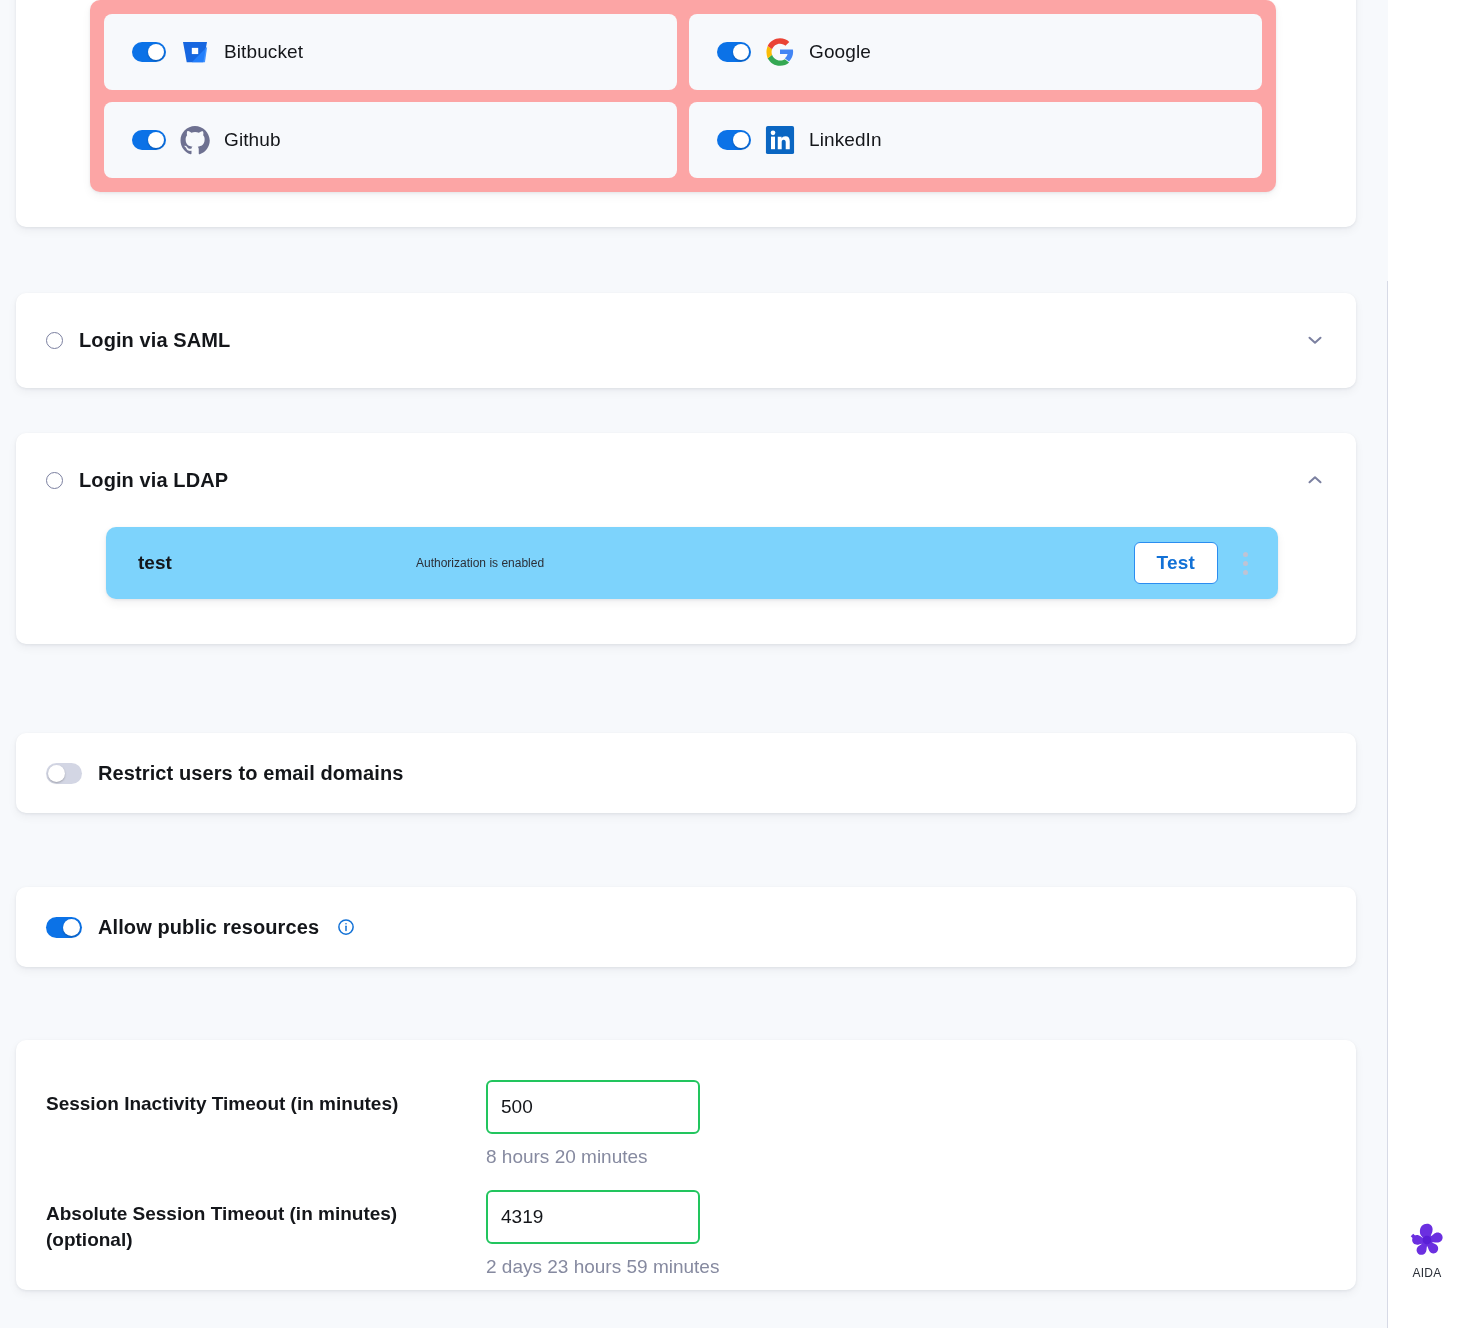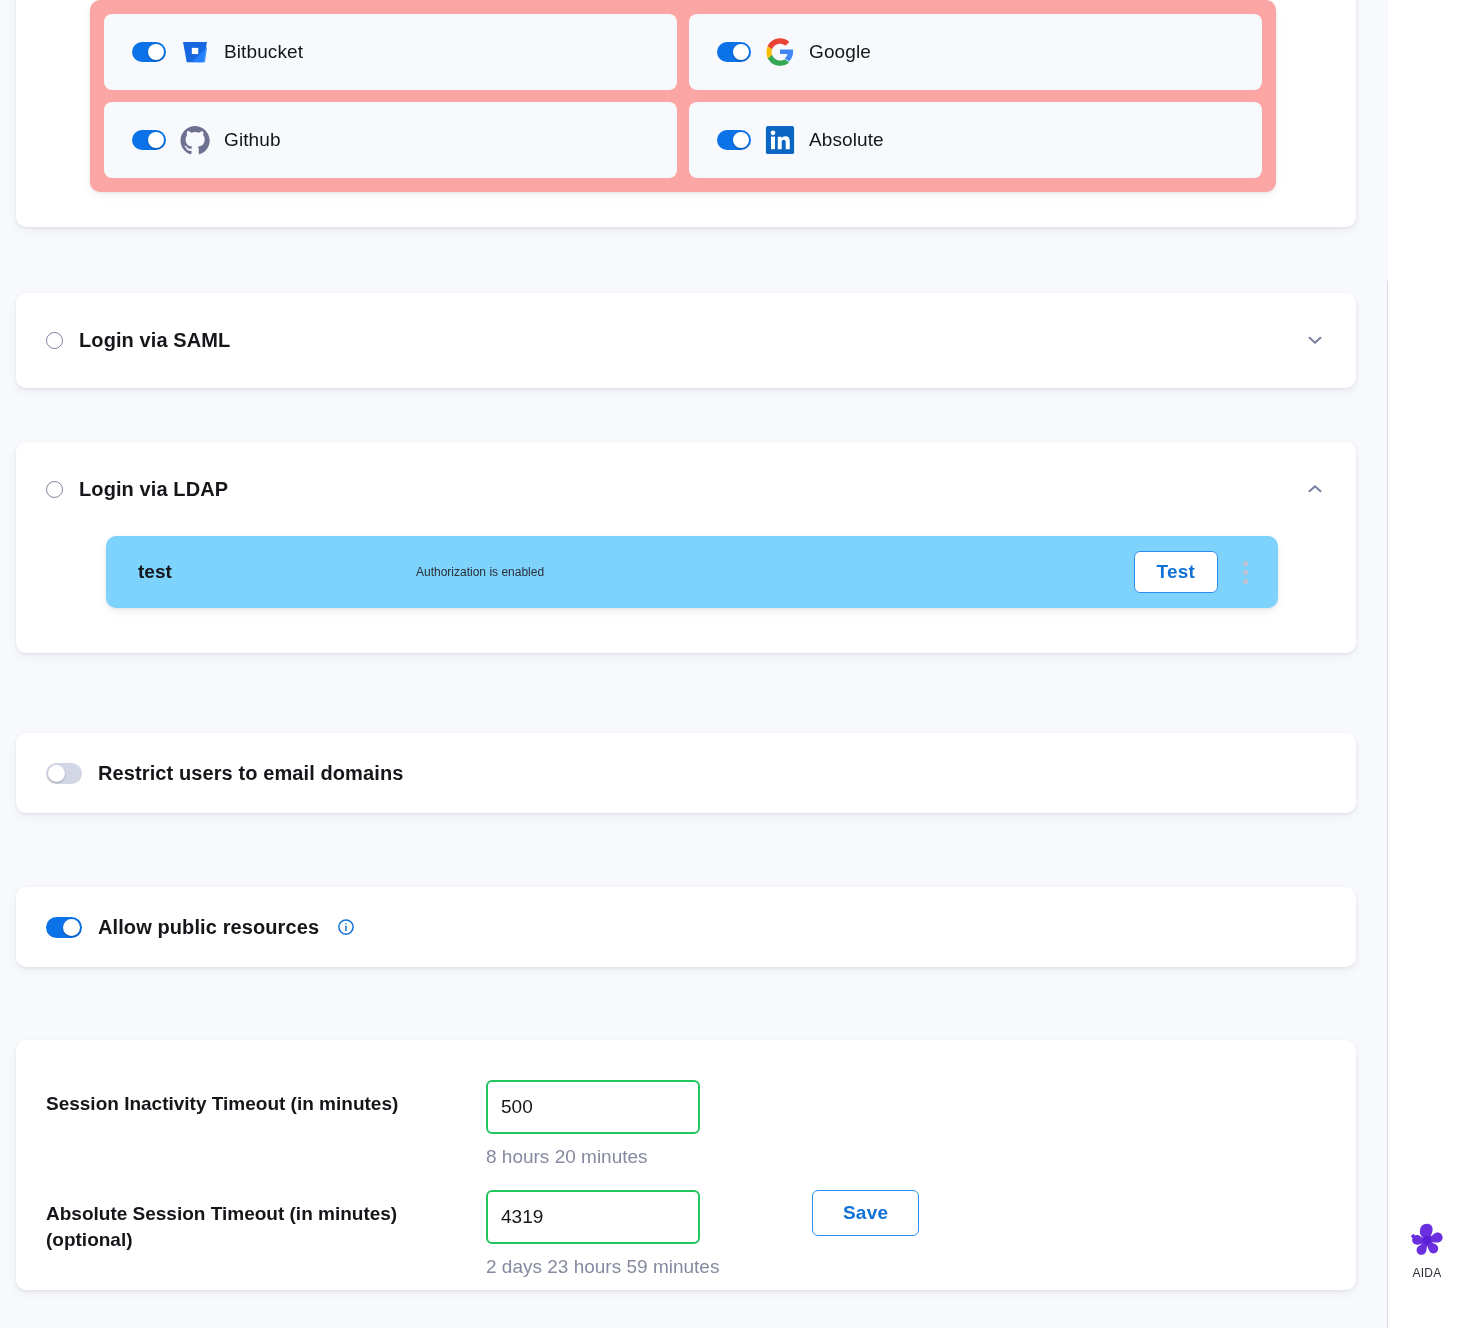--- a/index.html
+++ b/index.html
@@ -311,37 +311,37 @@
         <div class="provider-tile">
           <div class="toggle on">
               <span class="knob"></span>
             </div>
           <svg class="brand" viewBox="0 0 32 32">
             <rect x="1" y="1" width="30" height="30" rx="2" fill="#0a66c2"></rect>
             <rect x="6.4" y="12.4" width="4.3" height="13.4" fill="#ffffff"></rect>
             <circle cx="8.55" cy="8.3" r="2.5" fill="#ffffff"></circle>
             <path fill="#ffffff" d="M13.6 12.4h4.1v1.9c.7-1.2 2.1-2.2 4.1-2.2 3.3 0 4.6 2 4.6 5.5v8.2h-4.3v-7.4c0-1.8-.7-2.8-2.2-2.8-1.6 0-2.1 1.1-2.1 2.8v7.4h-4.2z"></path>
           </svg>
-          <span class="provider-label">Absolute</span>
+          <span class="provider-label">LinkedIn</span>
         </div>
 
       </div>
     </div>
 
     <div class="card sec-card" style="top:293px;height:95px;">
       <div class="sec-head">
         <span class="radio-circle"></span>
         <span class="sec-title">Login via SAML</span>
         <svg class="chev" viewBox="0 0 24 24" fill="none" stroke="currentColor" stroke-width="2.2" stroke-linecap="round" stroke-linejoin="round">
           <polyline points="6 9.5 12 15 18 9.5"></polyline>
         </svg>
       </div>
     </div>
 
-    <div class="card sec-card" style="top:442px;height:211px;">
+    <div class="card sec-card" style="top:433px;height:211px;">
       <div class="sec-head">
         <span class="radio-circle"></span>
         <span class="sec-title">Login via LDAP</span>
         <svg class="chev" viewBox="0 0 24 24" fill="none" stroke="currentColor" stroke-width="2.2" stroke-linecap="round" stroke-linejoin="round">
           <polyline points="6 14.5 12 9 18 14.5"></polyline>
         </svg>
       </div>
       <div class="ldap-body">
         <div class="ldap-row">
           <span class="ldap-name">test</span>
@@ -392,23 +392,20 @@
         <div></div>
 
         <div class="field-label">
           <span>Absolute Session Timeout (in minutes)</span><br>
           <span>(optional)</span>
         </div>
         <div>
           <input class="text-input" type="text" value="4319" style="">
           <div class="helper">2 days 23 hours 59 minutes</div>
         </div>
-        <div class="save-wrap">
-          <button class="btn-save">Save</button>
-        </div>
 
       </div>
     </div>
 
   </div>
 
   <div class="vdivider"></div>
 
   <div class="aida">
     <svg width="40" height="40" viewBox="0 0 64 64">

